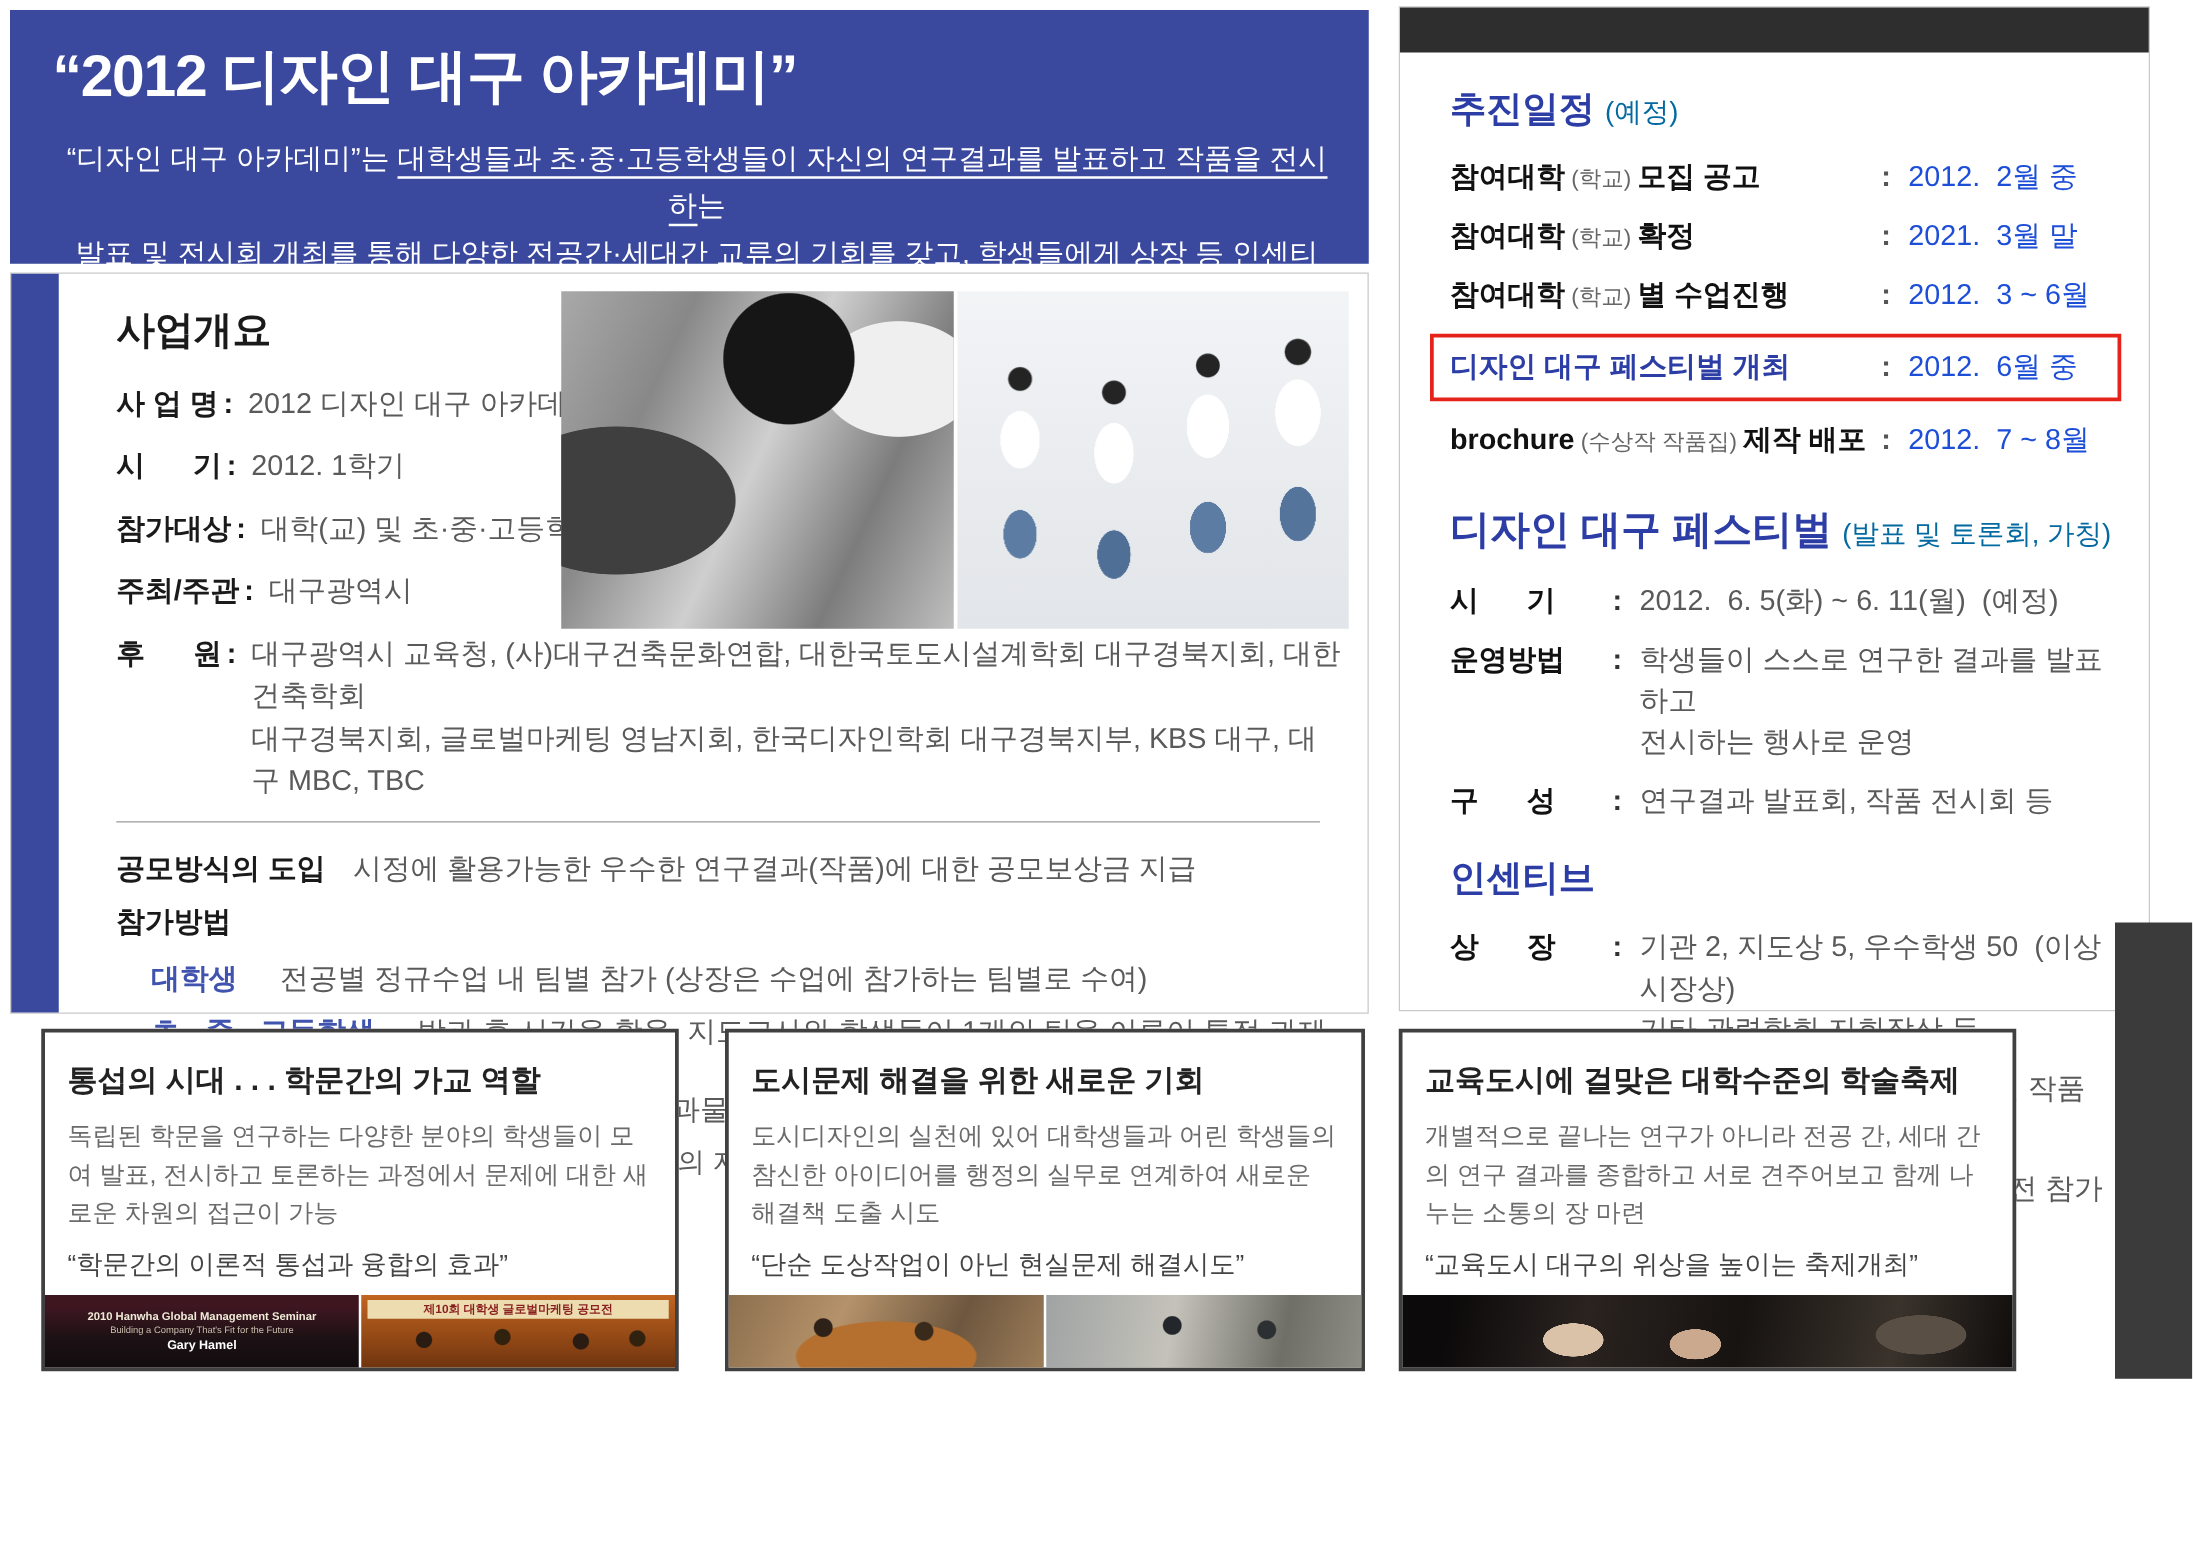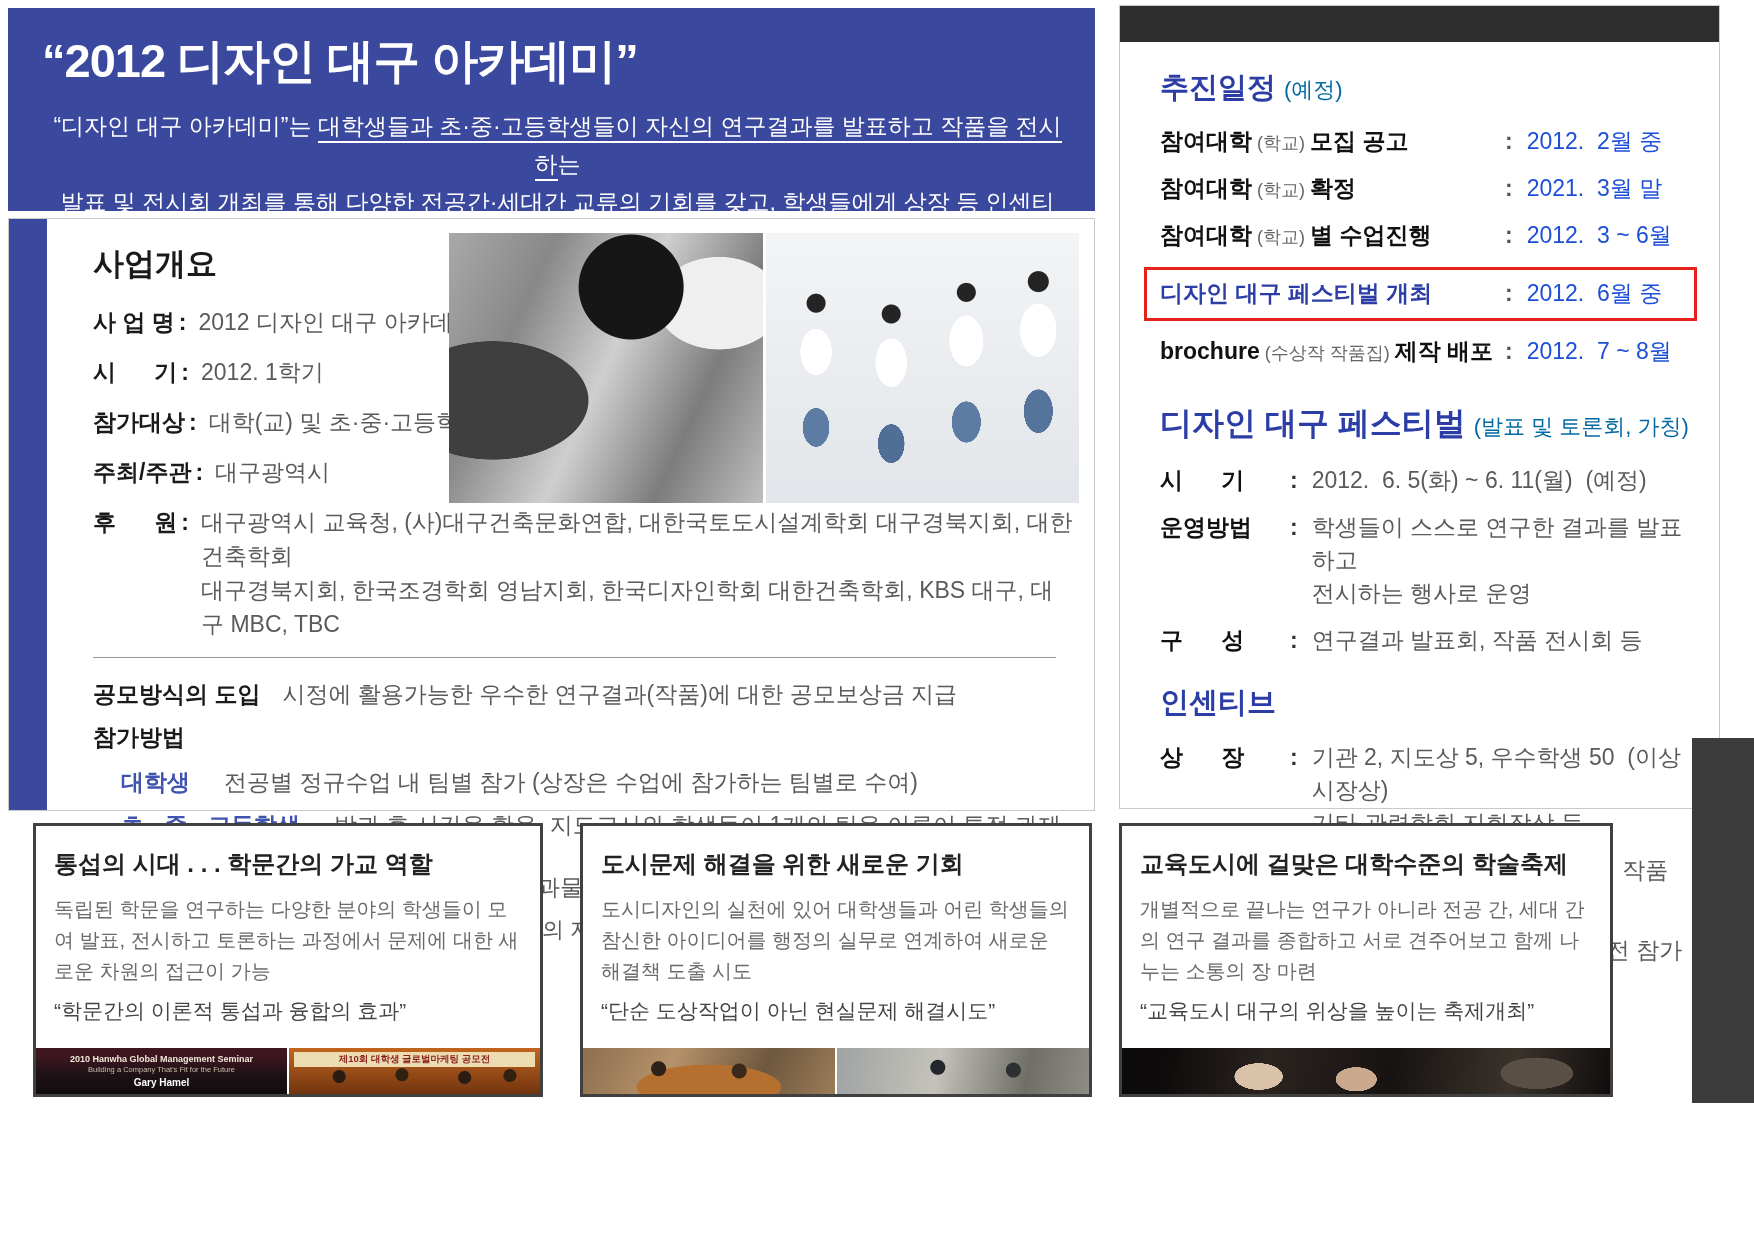--- a/index.html
+++ b/index.html
@@ -83,21 +83,21 @@
 
   
   .bbox{position:absolute;top:823px;height:274px;background:#fff;border:3px solid #404040;
         box-sizing:border-box;padding:20px 18px 0;}
   .bbox.b1{left:33px;width:510px;}
   .bbox.b2{left:580px;width:512px;}
   .bbox.b3{left:1119px;width:494px;}
   .bb-title{font-size:24px;color:#222;font-weight:600;margin:2px 0 14px;}
   .bb-body{font-size:20px;line-height:31px;color:#6b6b6b;margin:0 0 10px;}
   .bb-quote{font-size:21px;color:#444;}
-  .bb-photos{position:absolute;left:0;right:0;bottom:0;height:46px;display:flex;gap:2px;}
+  .bb-photos{position:absolute;left:0;right:0;bottom:0;height:58px;display:flex;gap:2px;}
   .bphoto{flex:1;position:relative;overflow:hidden;}
   .seminar{background:linear-gradient(#3d1620 0 18%, #1c1114 60%, #120c0e);
            display:flex;flex-direction:column;align-items:center;justify-content:center;}
   .sem1{font-size:9px;font-weight:700;color:#f0e9d8;}
   .sem2{font-size:7.5px;color:#c9bfae;margin-top:1px;}
   .sem3{font-size:10px;font-weight:700;color:#ffffff;margin-top:3px;}
   .groupshot{background:
      radial-gradient(circle at 20% 62%, #2a1c12 0 6px, rgba(0,0,0,0) 7px),
      radial-gradient(circle at 45% 58%, #31210f 0 6px, rgba(0,0,0,0) 7px),
      radial-gradient(circle at 70% 64%, #2a1c12 0 6px, rgba(0,0,0,0) 7px),
@@ -160,21 +160,21 @@
     <div class="ov-row short">
       <span class="ov-label">주최/주관</span>
         <span class="ov-colon">:</span>
       <span class="ov-value">대구광역시</span>
     </div>
     <div class="ov-row" style="margin-top:16px;">
       <span class="ov-label">후      원</span>
         <span class="ov-colon">:</span>
       <span class="ov-value">
           <span class="vline">대구광역시 교육청, (사)대구건축문화연합, 대한국토도시설계학회 대구경북지회, 대한건축학회</span>
-          <span class="vline">대구경북지회, 한국조경학회 영남지회, 한국디자인학회 대한건축학회, KBS 대구, 대구 MBC, TBC</span>
+          <span class="vline">대구경북지회, 글로벌마케팅 영남지회, 한국디자인학회 대구경북지부, KBS 대구, 대구 MBC, TBC</span>
         </span>
     </div>
 
     <div class="ov-photos">
       <div class="photo photo-writing"></div>
       <div class="photo photo-kids"></div>
     </div>
 
     <hr class="ov-divider">
 

